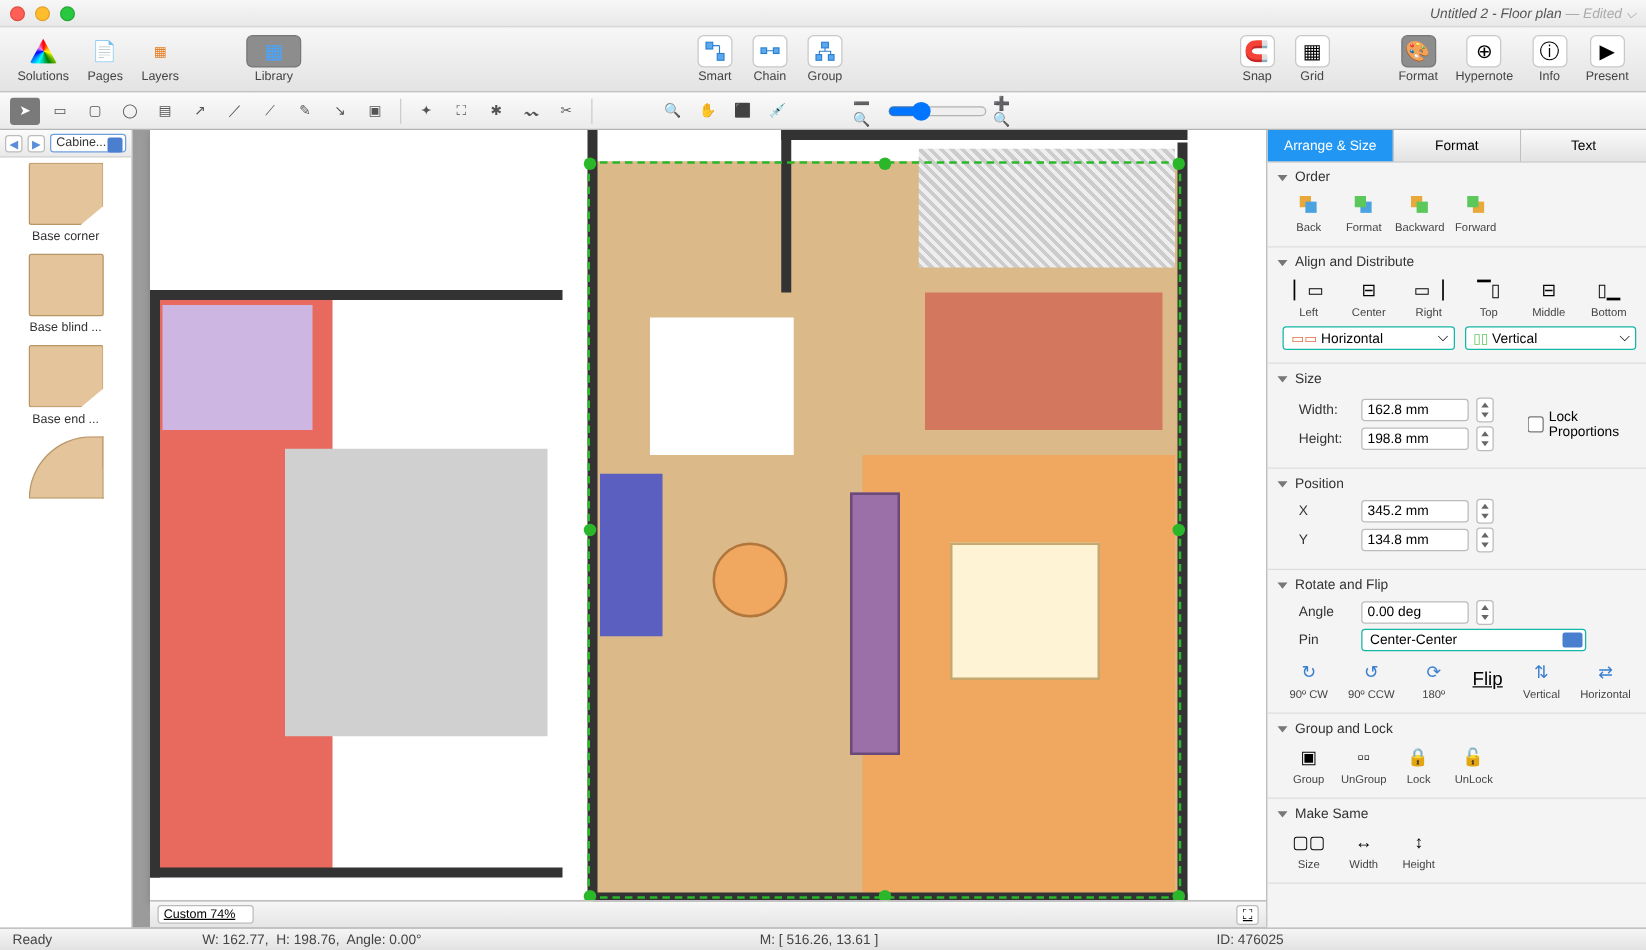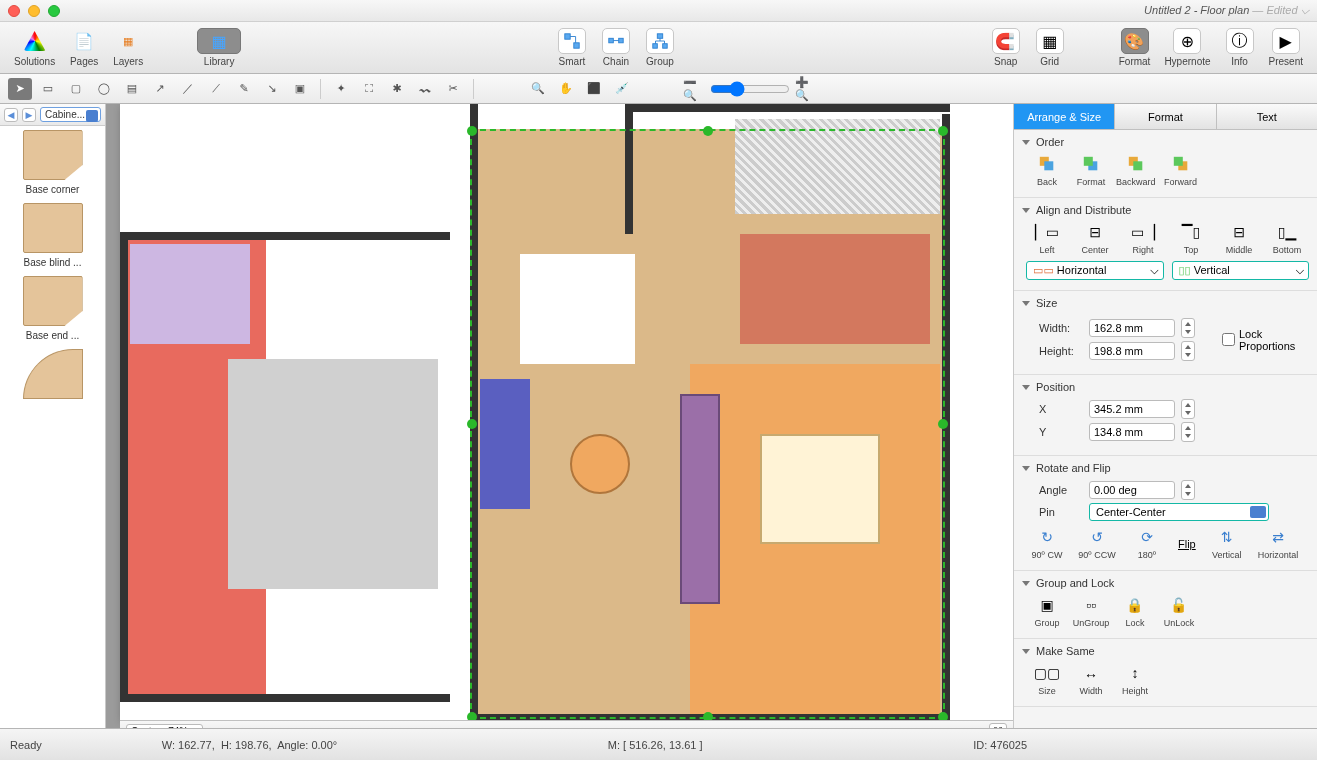--- a/index.html
+++ b/index.html
@@ -80,21 +80,21 @@
 .stepper::before,.stepper::after{content:"";position:absolute;left:3px;width:0;height:0;border-left:3px solid transparent;border-right:3px solid transparent;}
 .stepper::before{top:3px;border-bottom:4px solid #666;}
 .stepper::after{bottom:3px;border-top:4px solid #666;}
 .chk{display:flex;align-items:center;gap:4px;font-size:11px;}
 .chk input{width:13px;height:13px;}
 .sel-wide{flex:1;background:#fff;border:1px solid #14b8a6;border-radius:3px;padding:2px 16px 2px 6px;font-size:11px;position:relative;}
 .sel-wide.blue::after{content:"";position:absolute;right:2px;top:2px;bottom:2px;width:16px;background:#4a7fd0;border-radius:2px;}
 .two-sel{display:flex;gap:8px;padding-left:4px;}
 
 
-.statusbar{position:absolute;left:0;right:0;bottom:0;height:32px;background:linear-gradient(#f5f5f5,#e2e2e2);border-top:1px solid #b5b5b5;display:flex;align-items:center;padding:0 10px;font-size:10px;color:#444;}
+.statusbar{position:absolute;left:0;right:0;bottom:0;height:18px;background:linear-gradient(#f5f5f5,#e2e2e2);border-top:1px solid #b5b5b5;display:flex;align-items:center;padding:0 10px;font-size:10px;color:#444;}
 .statusbar span {white-space:pre;}
 .st-gap{flex:1;}
 
 svg.ic{width:18px;height:18px;}
 .rainbow{background:conic-gradient(red,orange,yellow,green,cyan,blue,violet,red);border-radius:3px;width:22px;height:20px;}
 </style>
 </head>
 <body>
 
 <div class="titlebar">
@@ -455,21 +455,21 @@
             <div class="ico-lbl">90º CW</div>
           </div>
         <div class="ico-btn">
             <div class="ico-box" style="color:#3a7fcf;">↺</div>
             <div class="ico-lbl">90º CCW</div>
           </div>
         <div class="ico-btn">
             <div class="ico-box" style="color:#3a7fcf;">⟳</div>
             <div class="ico-lbl">180º</div>
           </div>
-        <div style="align-self:center;font-size:11px;text-decoration:underline;">Flip</div>
+        <div style="align-self:center;font-size:15px;text-decoration:underline;">Flip</div>
         <div class="ico-btn">
             <div class="ico-box" style="color:#3a7fcf;">⇅</div>
             <div class="ico-lbl">Vertical</div>
           </div>
         <div class="ico-btn">
             <div class="ico-box" style="color:#3a7fcf;">⇄</div>
             <div class="ico-lbl">Horizontal</div>
           </div>
       </div>
     </div>

